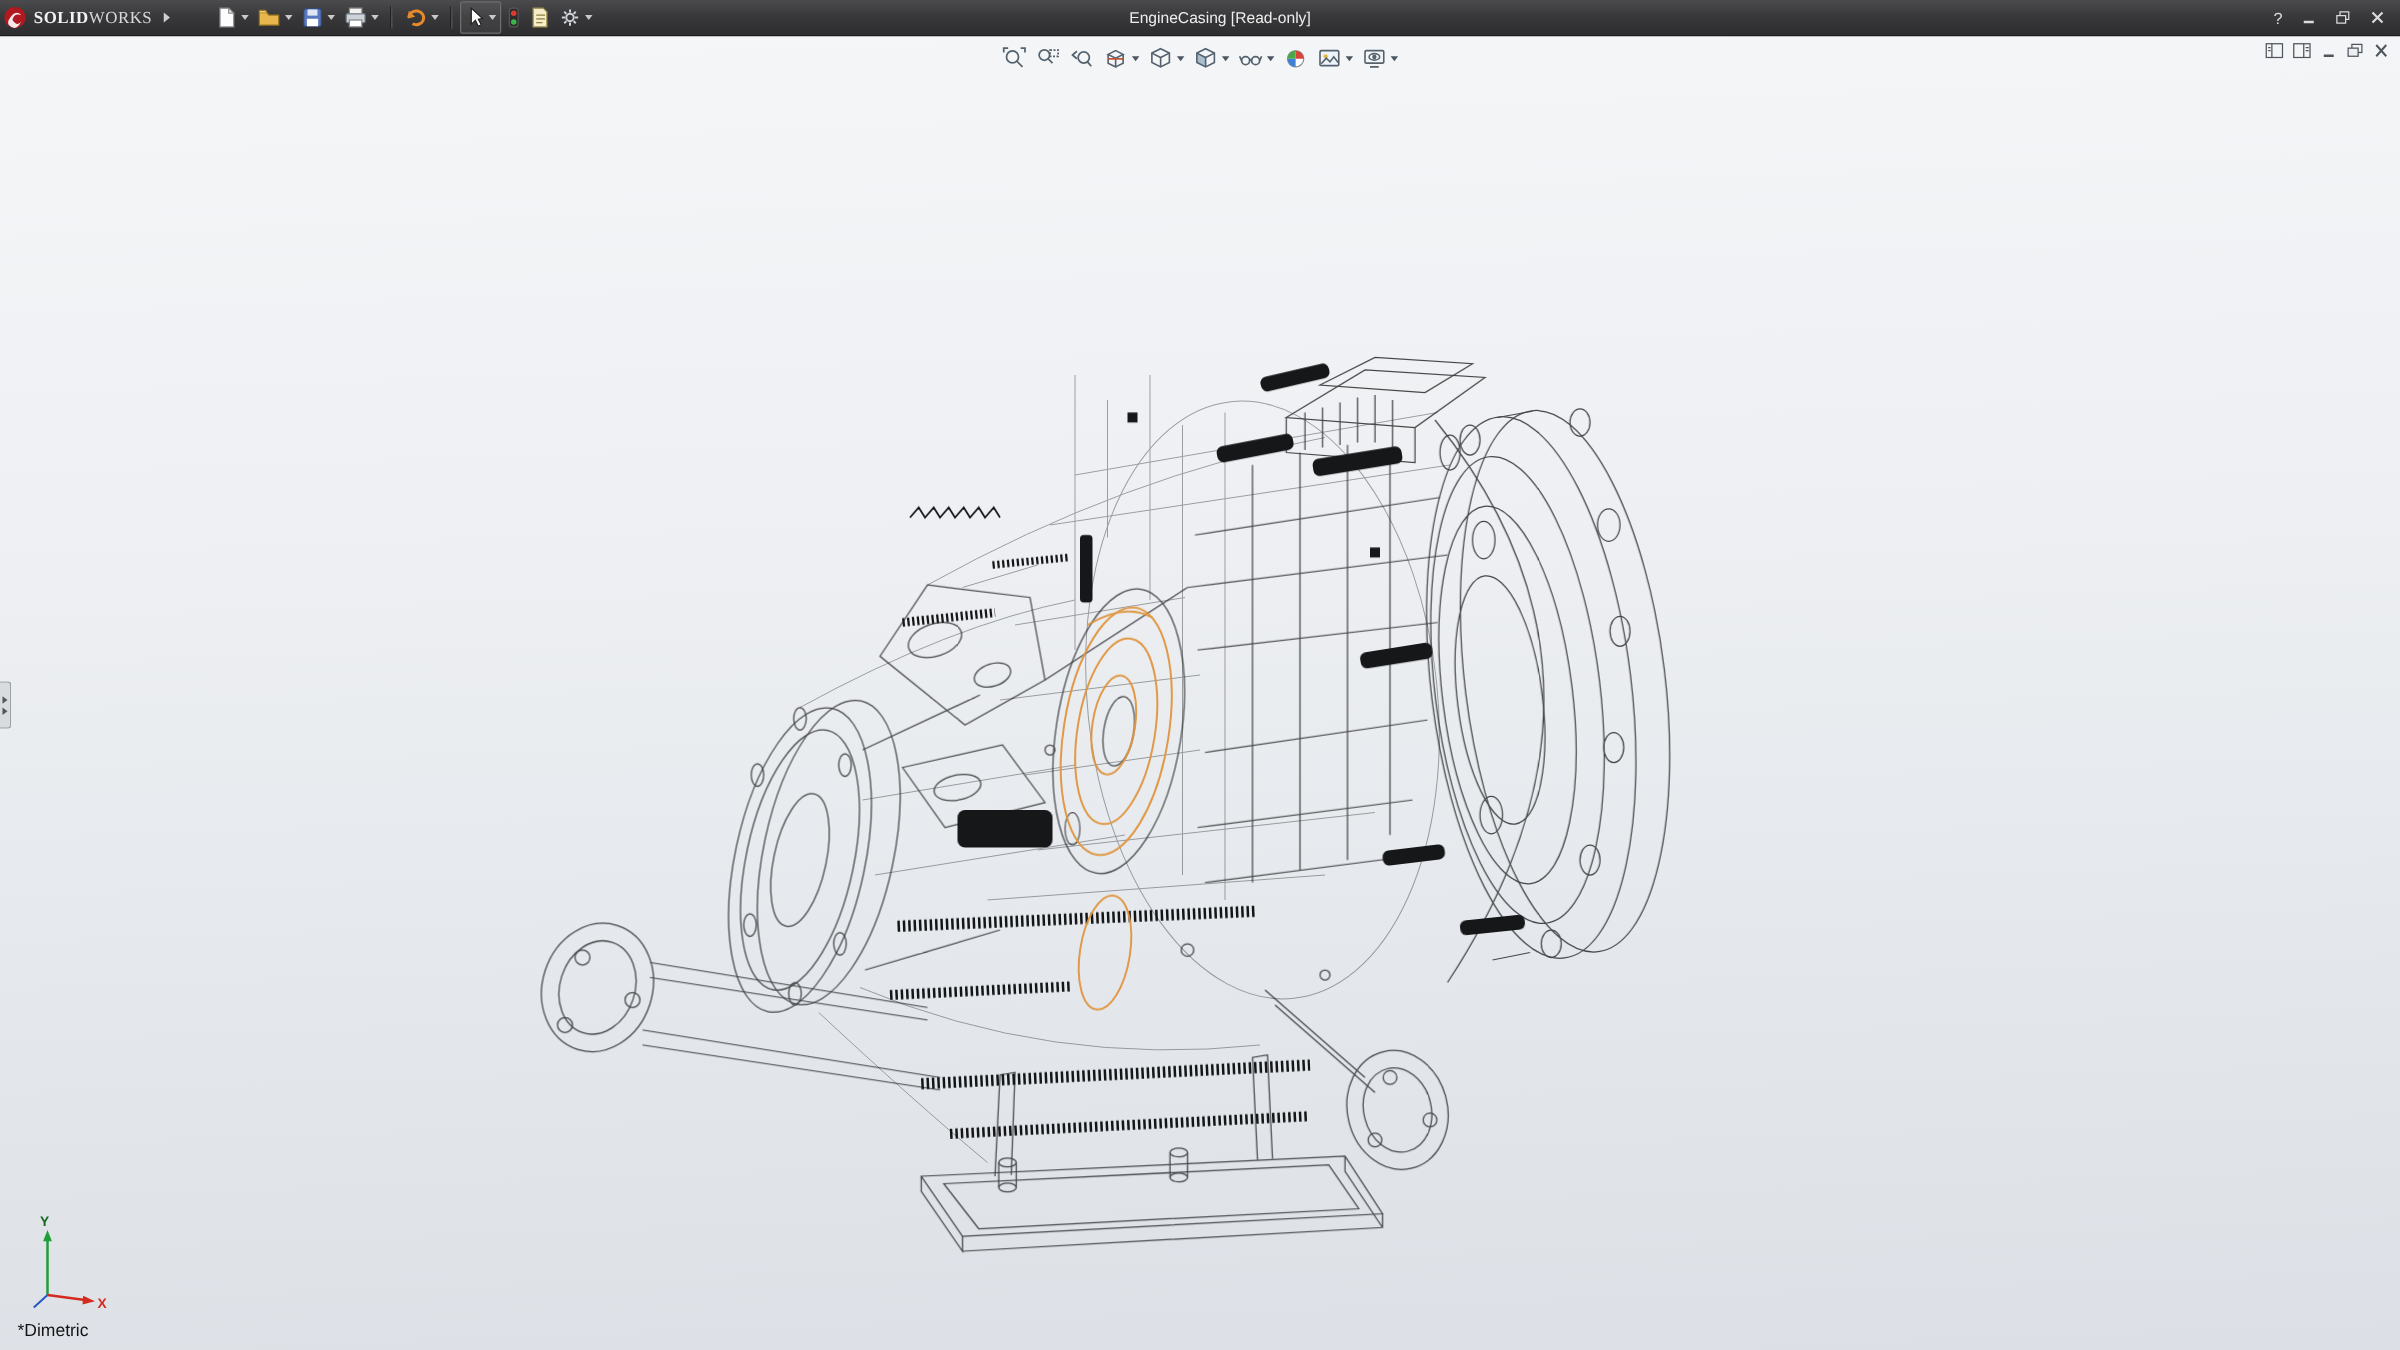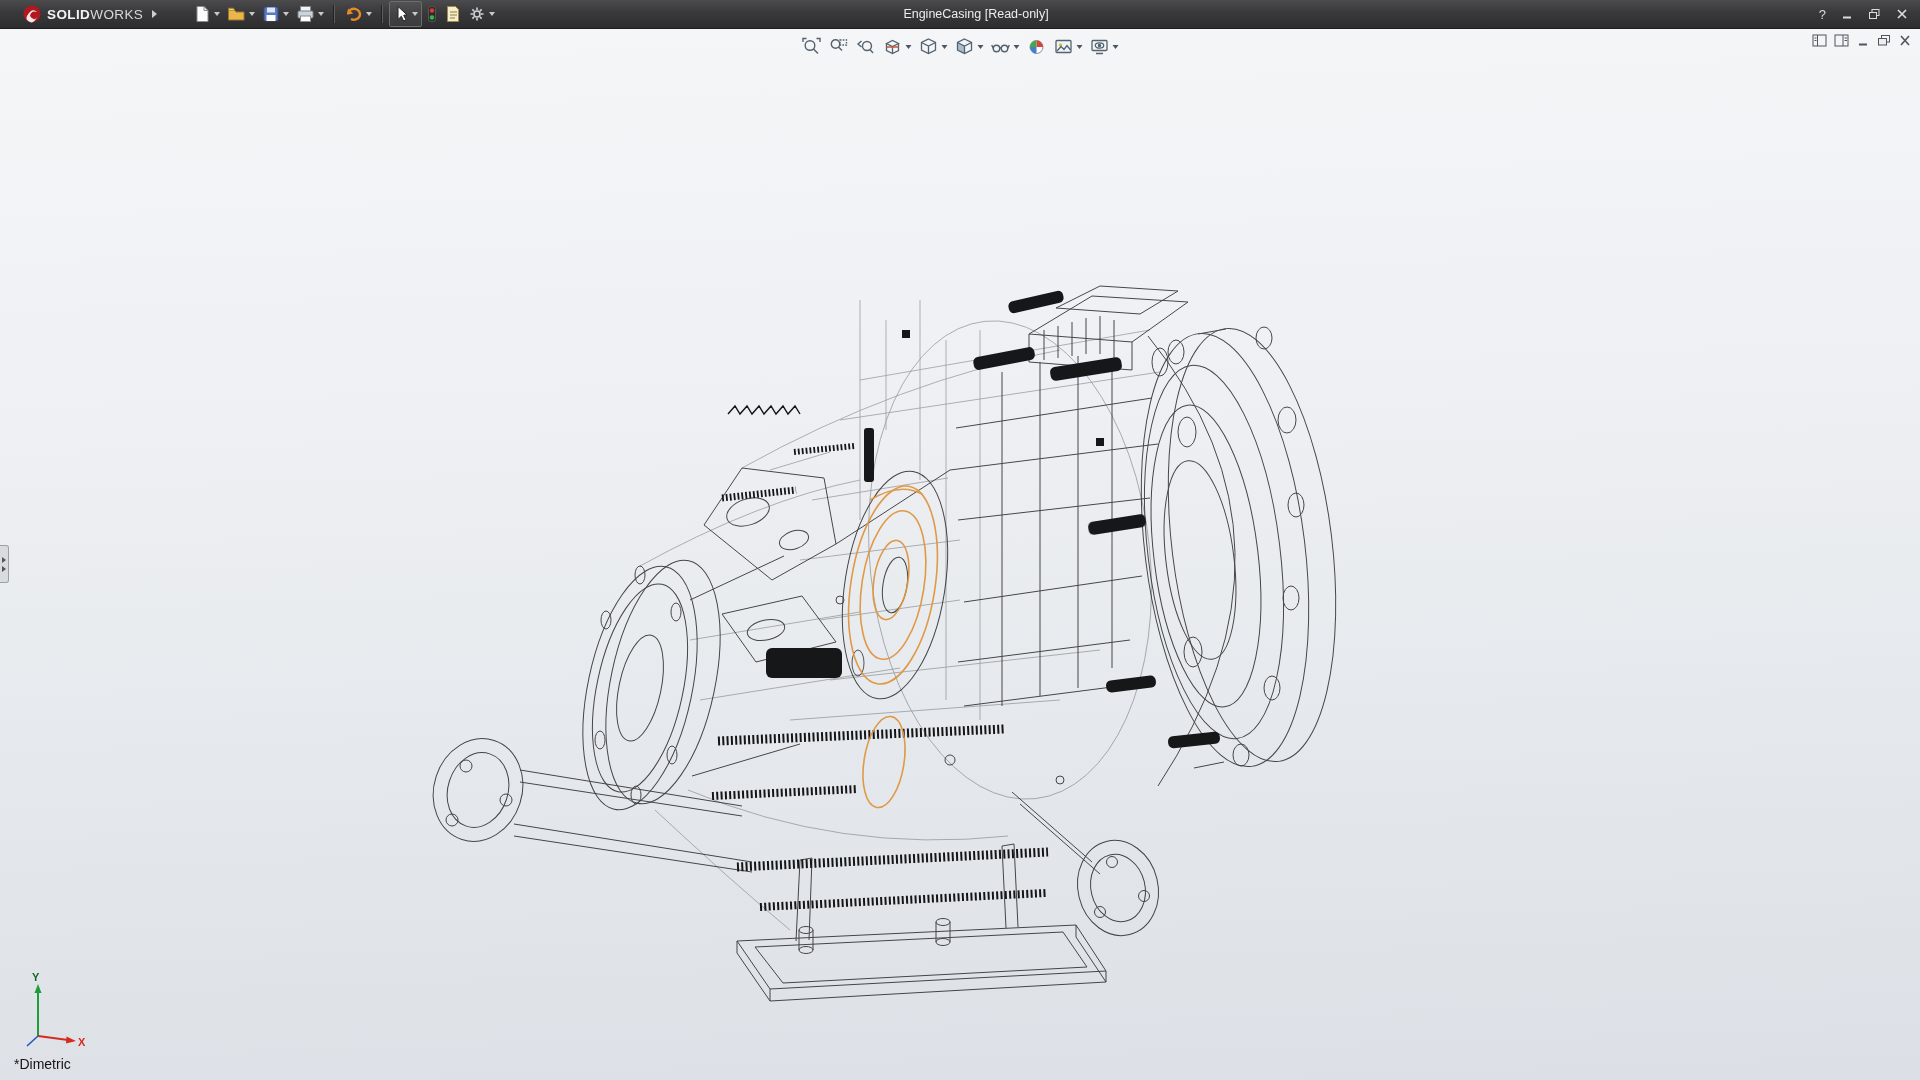--- a/index.html
+++ b/index.html
@@ -7,21 +7,21 @@
     width:1920px;height:1080px;overflow:hidden;position:relative;
     font-family:"Liberation Sans",sans-serif;background:#e8ebee;
     -webkit-font-smoothing:antialiased;
   }
   
   .titlebar{
     position:absolute;top:0;left:0;right:0;height:28px;z-index:10;
     background:linear-gradient(#4b4b4d 0%, #39393b 45%, #2d2d2f 100%);
     display:flex;align-items:center;border-bottom:1px solid #1c1c1c;
   }
-  .brand{display:flex;align-items:center;gap:5px;padding:0 8px 0 22px;}
+  .brand{display:flex;align-items:center;gap:5px;padding:0 8px 0 2px;font-family:Liberation Serif, serif;}
   .brand svg{display:block}
   .brand-text{color:#f2f2f2;font-size:13.5px;letter-spacing:.4px;white-space:nowrap;}
   .brand-text .b{font-weight:bold;}
   .brand-text .w{font-weight:normal;color:#d8d8d8;}
   .menu-expand{width:0;height:0;border-top:4px solid transparent;border-bottom:4px solid transparent;border-left:5px solid #cfcfcf;margin-left:4px;}
   .tb{display:flex;align-items:center;gap:1px;margin-left:26px;height:100%;}
   .tbtn{display:flex;align-items:center;height:24px;padding:0 3px;border-radius:2px;cursor:default;}
   .tbtn svg{display:block;}
   .dd{width:0;height:0;border-left:3px solid transparent;border-right:3px solid transparent;border-top:4px solid #c9c9c9;margin-left:3px;}
   .sep{width:1px;height:18px;background:#222;border-right:1px solid #5c5c5c;margin:0 5px;}

